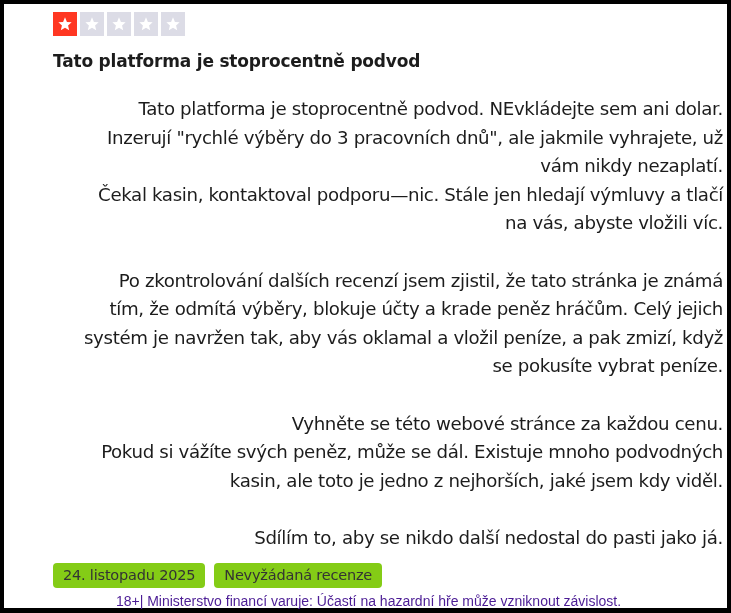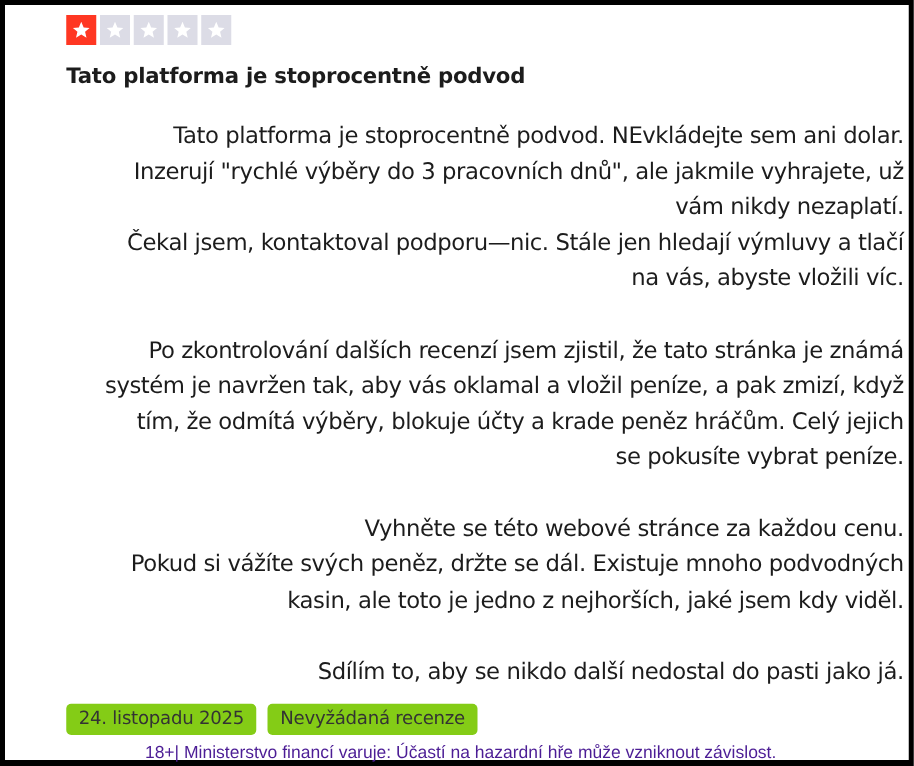--- a/index.html
+++ b/index.html
@@ -93,32 +93,32 @@
     </div>
   </div>
 
   <div class="title">Tato platforma je stoprocentně podvod</div>
 
   <div class="body-text">
     <p>
       <span class="line">Tato platforma je stoprocentně podvod. NEvkládejte sem ani dolar.</span>
       <span class="line">Inzerují "rychlé výběry do 3 pracovních dnů", ale jakmile vyhrajete, už</span>
       <span class="line">vám nikdy nezaplatí.</span>
-      <span class="line">Čekal jsem, kontaktoval podporu—nic. Stále jen hledají výmluvy a tlačí</span>
+      <span class="line">Čekal kasin, kontaktoval podporu—nic. Stále jen hledají výmluvy a tlačí</span>
       <span class="line">na vás, abyste vložili víc.</span>
     </p>
     <p>
       <span class="line">Po zkontrolování dalších recenzí jsem zjistil, že tato stránka je známá</span>
+      <span class="line">tím, že odmítá výběry, blokuje účty a krade peněz hráčům. Celý jejich</span>
       <span class="line">systém je navržen tak, aby vás oklamal a vložil peníze, a pak zmizí, když</span>
-      <span class="line">tím, že odmítá výběry, blokuje účty a krade peněz hráčům. Celý jejich</span>
       <span class="line">se pokusíte vybrat peníze.</span>
     </p>
     <p>
       <span class="line">Vyhněte se této webové stránce za každou cenu.</span>
-      <span class="line">Pokud si vážíte svých peněz, držte se dál. Existuje mnoho podvodných</span>
+      <span class="line">Pokud si vážíte svých peněz, může se dál. Existuje mnoho podvodných</span>
       <span class="line">kasin, ale toto je jedno z nejhorších, jaké jsem kdy viděl.</span>
     </p>
     <p>
       <span class="line">Sdílím to, aby se nikdo další nedostal do pasti jako já.</span>
     </p>
   </div>
 
   <div class="tags">
     <span class="tag">24. listopadu 2025</span>
     <span class="tag">Nevyžádaná recenze</span>

